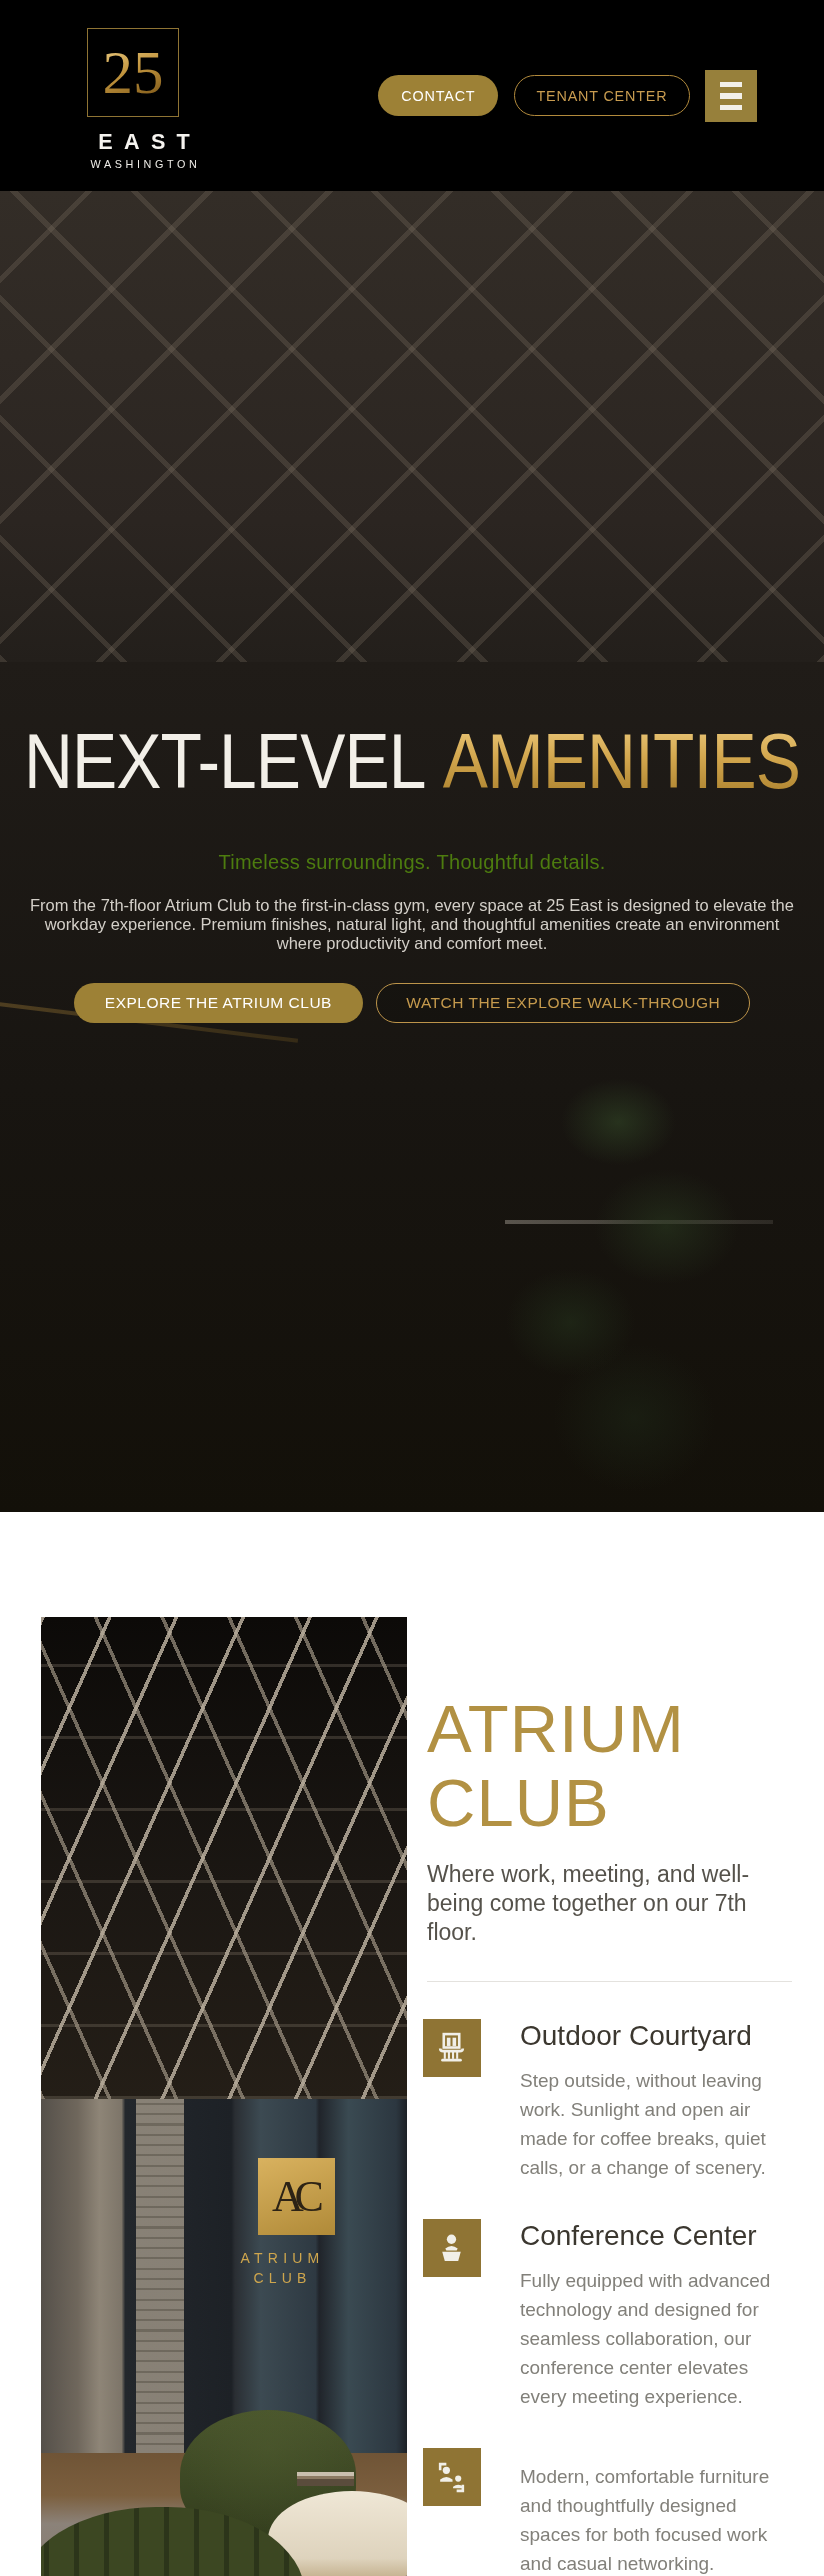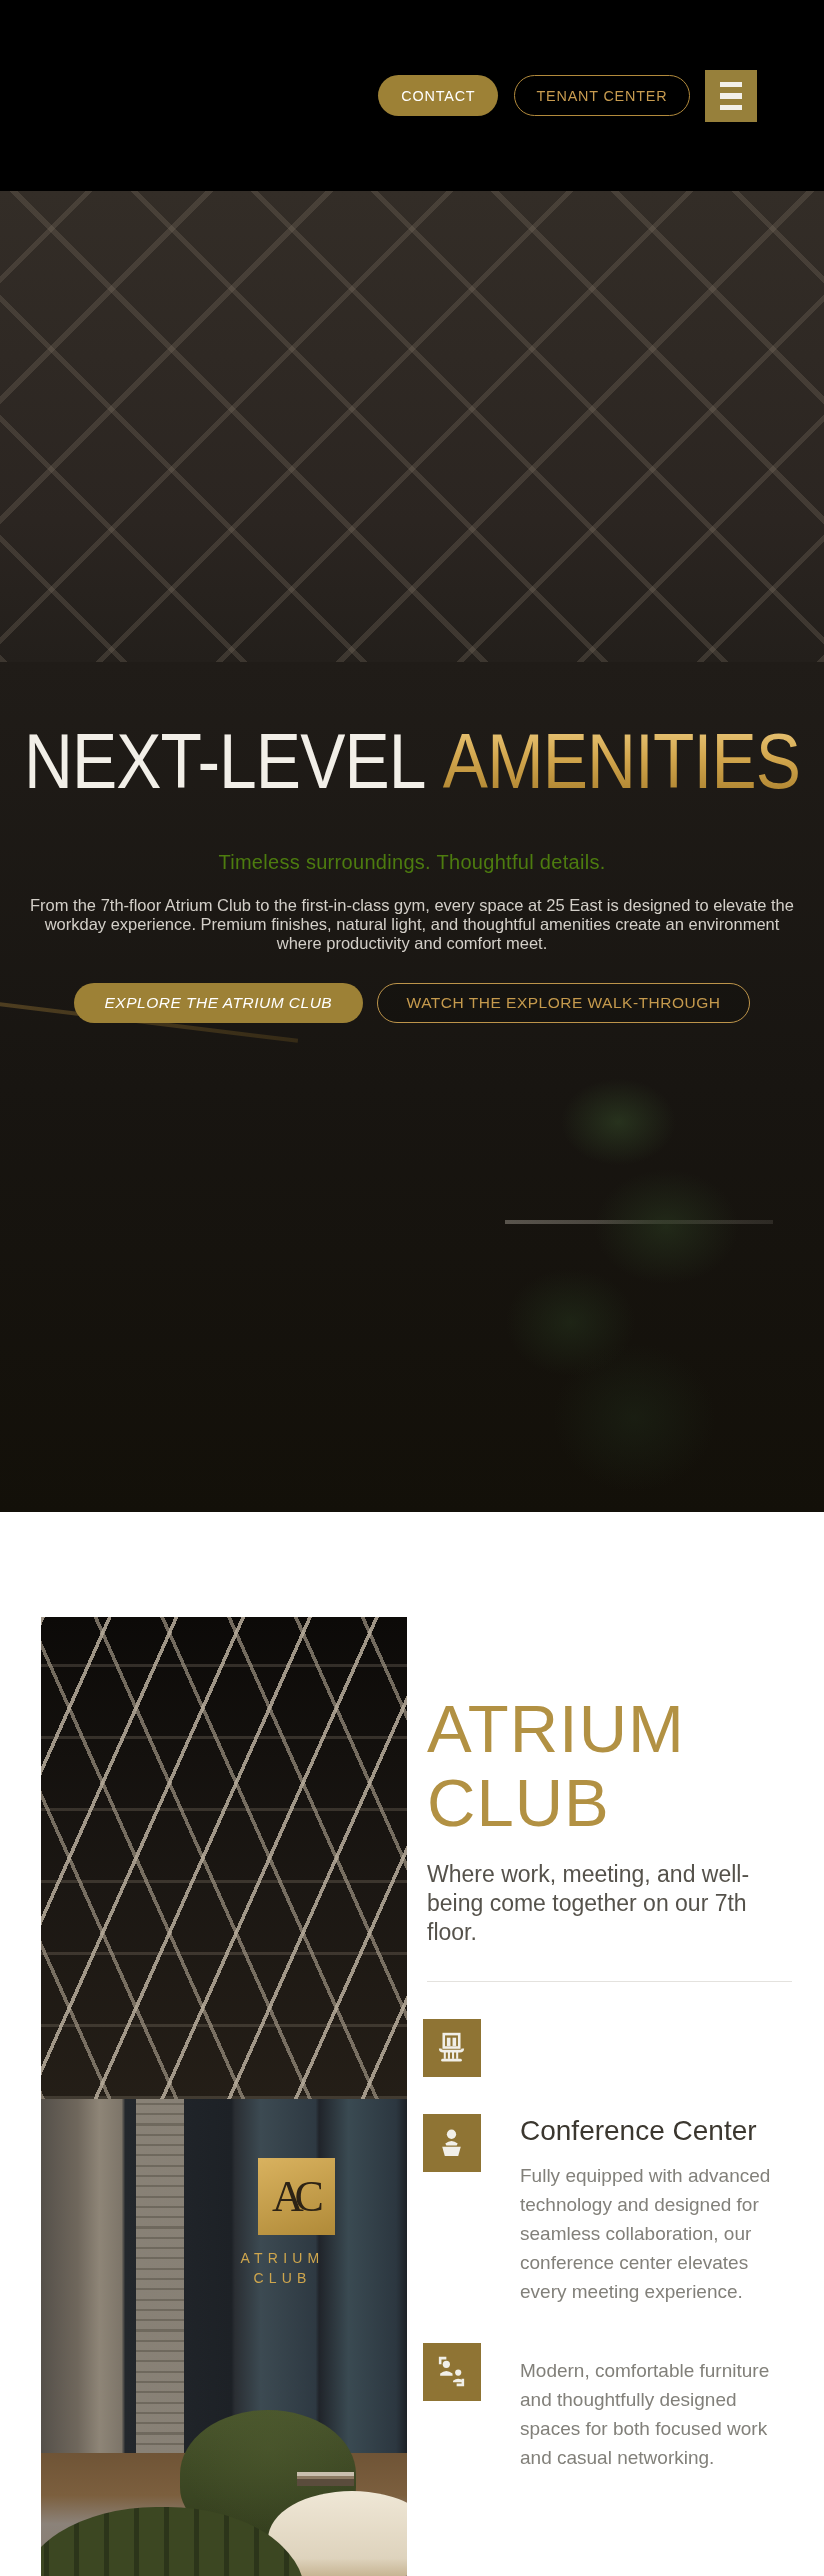--- a/index.html
+++ b/index.html
@@ -44,21 +44,21 @@
   .hero-sideboard { position:absolute; left:505px; top:1029px; width:268px; height:4.1px; background:linear-gradient(90deg,rgba(214,206,193,.35),rgba(214,206,193,.12)); }
   .hero-content { position:absolute; left:0; top:526px; width:824px; display:flex; flex-direction:column; align-items:center; }
   .hero-title { display:flex; gap:19.6px; transform:scaleX(.88); transform-origin:center; white-space:nowrap; }
   .hero-title .t1 { font-size:77px; font-weight:400; color:#f2efe8; letter-spacing:-1px; }
   .hero-title .t2 { font-size:77px; font-weight:400; letter-spacing:-1px;
     background:linear-gradient(180deg,#ecca7e 5%,#d3a74e 45%,#a87e2b 95%); -webkit-background-clip:text; background-clip:text; color:transparent; }
   .hero-sub { margin-top:45px; font-size:20px; font-weight:400; color:#4d7c0f; letter-spacing:0.3px; }
   .hero-desc { margin-top:21.6px; width:773px; text-align:center; font-size:16.5px; line-height:19px; color:#d3cfc8; font-weight:400; }
   .hero-buttons { margin-top:30px; display:flex; gap:13.4px; align-items:center; }
   .hero-btn { height:40px; border-radius:20.6px; display:flex; align-items:center; justify-content:center; font-size:15.5px; letter-spacing:0.5px; cursor:pointer; white-space:nowrap; }
-  .hero-btn.solid { background:#9d8136; color:#ffffff; border:none; padding:0 31px;font-style:italic; }
+  .hero-btn.solid { background:#9d8136; color:#ffffff; border:none; padding:0 31px; }
   .hero-btn.outline { background:rgba(0,0,0,.12); color:#c59a4d; border:1px solid #bd944a; padding:0 29px; }
 
   
   .main { position:absolute; left:0; top:1512px; width:824px; height:2380px; background:#ffffff; }
 
   
   .atrium-photo { position:absolute; left:41px; top:105px; width:366px; height:1072px; background:#17130f; overflow:hidden; }
   .ap-ceiling { position:absolute; left:0; top:0; width:100%; height:45%;
     background:
       repeating-linear-gradient(114deg, rgba(184,173,156,.85) 0 3.6px, transparent 3.6px 61px),
@@ -99,20 +99,27 @@
   .feature-text { margin-left:93px; }
   .feature-title { font-size:28px; line-height:34px; color:#3b372f; font-weight:400; width:268px; }
   .feature-body { margin-top:13.4px; font-size:19px; line-height:29px; color:#82807a; font-weight:400; width:263px; }
 </style>
 </head>
 <body>
 
 <div class="page">
 
   <header class="header">
+    <div class="logo">
+      <div class="logo-box">
+        <span class="logo-number">25</span>
+      </div>
+      <div class="logo-line1">EAST</div>
+      <div class="logo-line2">WASHINGTON</div>
+    </div>
     <nav class="nav">
       <button class="btn btn-solid">CONTACT</button>
       <button class="btn btn-outline">TENANT CENTER</button>
     </nav>
     <div class="hamburger">
       <span></span>
       <span></span>
       <span></span>
     </div>
   </header>
@@ -175,20 +182,24 @@
               <rect x="23" y="13" width="7" height="16" fill="#f1efe8"></rect>
               <rect x="34" y="13" width="7" height="16" fill="#f1efe8"></rect>
               <path d="M10 34 q0 5 6 5 h32 q6 0 6-5" stroke="#f1efe8" stroke-width="5" fill="none"></path>
               <rect x="17" y="40" width="4" height="14" fill="#f1efe8"></rect>
               <rect x="25" y="40" width="4" height="14" fill="#f1efe8"></rect>
               <rect x="33" y="40" width="4" height="14" fill="#f1efe8"></rect>
               <rect x="41" y="40" width="4" height="14" fill="#f1efe8"></rect>
               <rect x="12" y="54" width="40" height="5" rx="2.5" fill="#f1efe8"></rect>
             </svg>
           </div>
+          <div class="feature-text">
+            <div class="feature-title">Outdoor Courtyard</div>
+            <p class="feature-body">Step outside, without leaving work. Sunlight and open air made for coffee breaks, quiet calls, or a change of scenery.</p>
+          </div>
         </div>
 
         <div class="feature">
           <div class="feature-icon">
             <svg width="33" height="33" viewBox="0 0 64 64" fill="none">
               <circle cx="32" cy="16" r="9" fill="#f1efe8"></circle>
               <path d="M20 34 q12 -10 24 0 l-2 4 h-20 z" fill="#f1efe8"></path>
               <path d="M14 40 h36 l-5 18 h-26 z" fill="#f1efe8"></path>
             </svg>
           </div>

